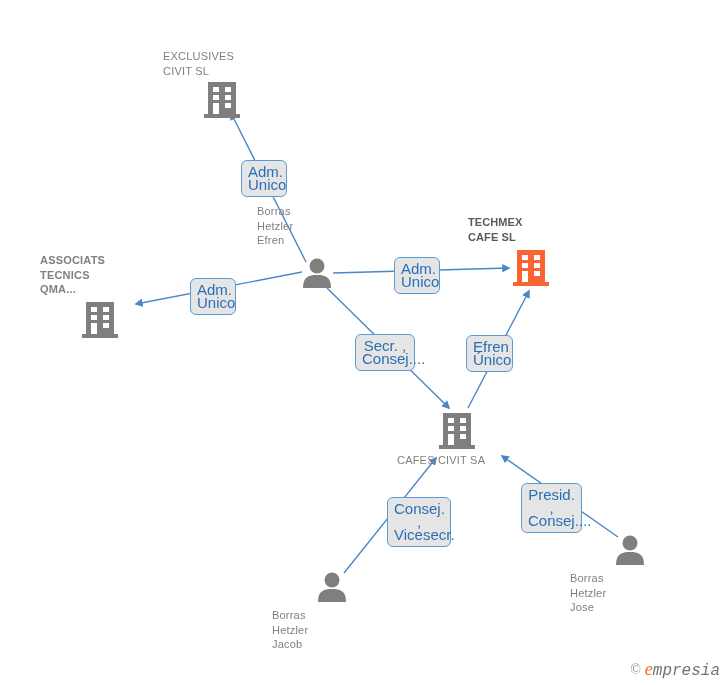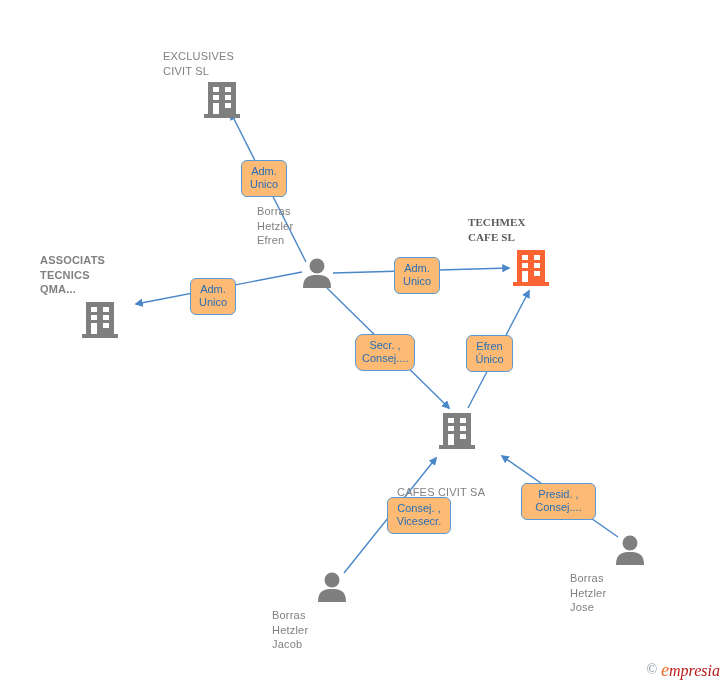--- a/index.html
+++ b/index.html
@@ -19,41 +19,41 @@
     white-space:pre-line;
     letter-spacing:0.2px;
   }
   .node-label.company-hl{
     color:#5a5a5a;
     font-weight:bold;
     letter-spacing:0.1px;
   }
   .edge-label{
     position:absolute;
-    background:#fdba74;
+    background:#e5e5e5;
     border:1.4px solid #5b9bd5;
     border-radius:6px;
     color:#2a6fb5;
-    font-size:11px;
+    font-size:15px;
     line-height:13px;
     text-align:center;
     padding:4px 6px 5px 6px;
     white-space:pre-line;
     box-sizing:border-box;
     box-shadow:0 0 0 0 rgba(0,0,0,0);
   }
   .watermark{
     position:absolute;
     right:8px;bottom:6px;
     display:flex;align-items:center;gap:4px;
     font-size:15px;
   }
   .wm-c{color:#8a98a8;font-size:14px;font-family:"Liberation Serif",serif;}
   .wm-e{color:#f26722;font-family:"Liberation Serif",serif;font-style:italic;font-size:18px;line-height:18px;}
-  .wm-rest{color:#b91c1c;font-family:Liberation Serif, serif;font-style:italic;font-size:16px;line-height:16px;}
+  .wm-rest{color:#737373;font-family:Liberation Mono, monospace;font-style:italic;font-size:16px;line-height:16px;}
 </style>
 </head>
 <body>
 
 <svg id="graph" viewBox="0 0 728 685" xmlns="http://www.w3.org/2000/svg">
   <defs>
     <marker id="arrow" viewBox="0 0 10 10" refX="8" refY="5" markerWidth="6" markerHeight="6" orient="auto-start-reverse">
       <path d="M 0 0 L 10 5 L 0 10 z" fill="#4a87c8"></path>
     </marker>
 
@@ -145,24 +145,24 @@
   </g>
 </svg>
 
 <div class="node-label" style="left:163px; top:49px; width:120px;">EXCLUSIVES
 CIVIT SL</div>
 
 <div class="node-label" style="left:40px; top:253px; width:120px;font-weight:bold;">ASSOCIATS
 TECNICS
 QMA...</div>
 
-<div class="node-label company-hl" style="left:468px; top:215px; width:120px;font-family:Liberation Serif, serif;">TECHMEX
+<div class="node-label company-hl" style="left:468px; top:215px; width:120px;">TECHMEX
 CAFE SL</div>
 
-<div class="node-label" style="left:397px; top:453px; width:120px;margin-top:32px;">CAFES CIVIT SA</div>
+<div class="node-label" style="left:397px; top:453px; width:120px;">CAFES CIVIT SA</div>
 
 <div class="node-label" style="left:257px; top:204px; width:120px;">Borras
 Hetzler
 Efren</div>
 
 <div class="node-label" style="left:272px; top:608px; width:120px;">Borras
 Hetzler
 Jacob</div>
 
 <div class="node-label" style="left:570px; top:571px; width:120px;">Borras
@@ -171,30 +171,30 @@
 
 <div class="edge-label" style="left:241px; top:160px; width:46px;">Adm.
 Unico</div>
 
 <div class="edge-label" style="left:190px; top:278px; width:46px;">Adm.
 Unico</div>
 
 <div class="edge-label" style="left:394px; top:257px; width:46px;">Adm.
 Unico</div>
 
-<div class="edge-label" style="left:355px; top:334px; width:60px;border-radius:8px;">Secr. ,
+<div class="edge-label" style="left:355px; top:334px; width:60px;">Secr. ,
 Consej....</div>
 
 <div class="edge-label" style="left:466px; top:335px; width:47px;">Efren
 Único</div>
 
 <div class="edge-label" style="left:355px; top:497px; width:64px;margin-left:32px;">Consej. ,
 Vicesecr.</div>
 
-<div class="edge-label" style="left:521px; top:483px; width:75px;">Presid. ,
+<div class="edge-label" style="left:521px; top:483px; width:61px;">Presid. ,
 Consej....</div>
 
 <div class="watermark">
   <span class="wm-c">©</span>
   <span>
     <span class="wm-e">e</span><span class="wm-rest">mpresia</span>
   </span>
 </div>
 
 </body></html>

